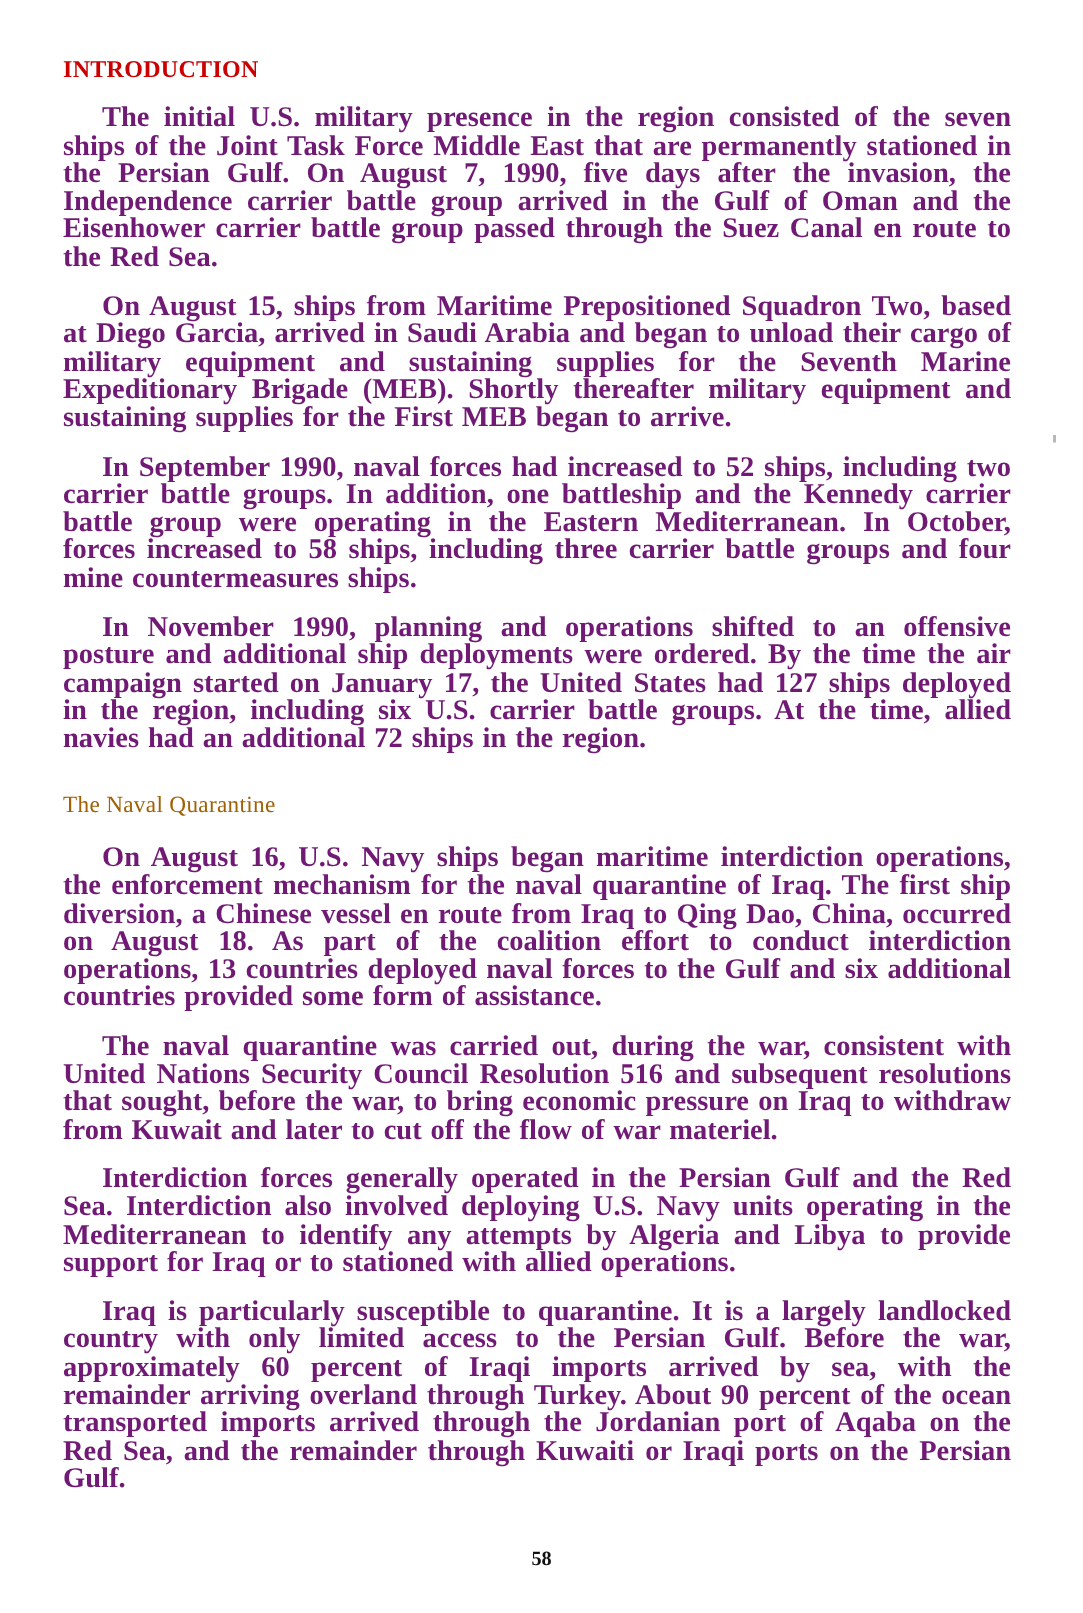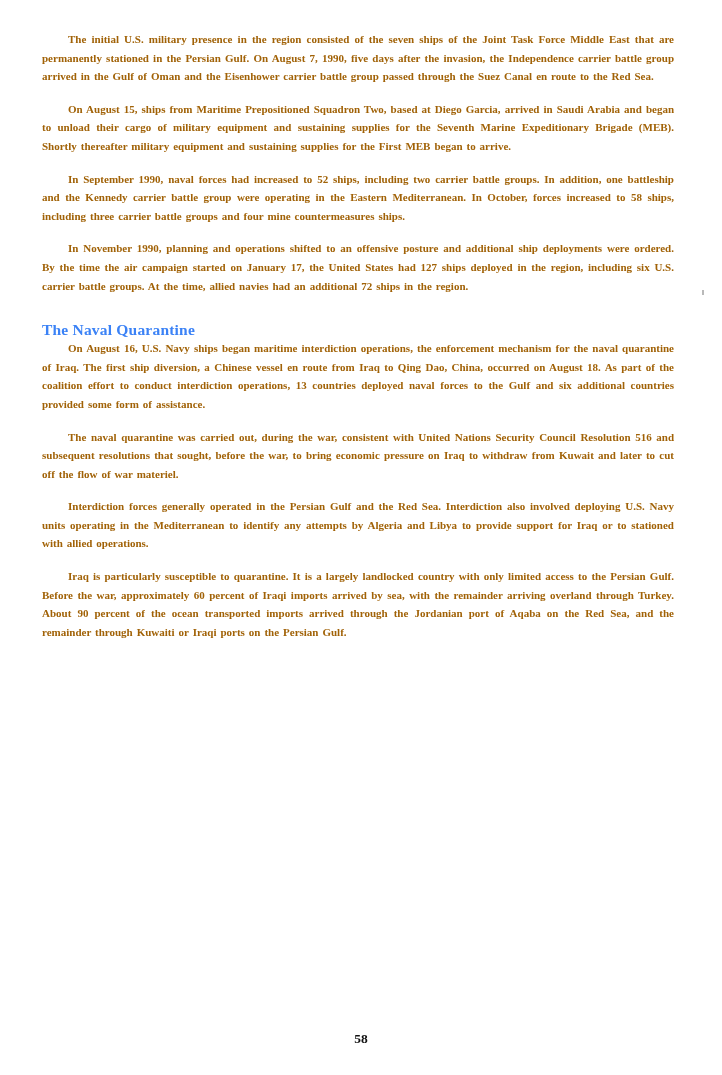--- a/index.html
+++ b/index.html
@@ -24,34 +24,34 @@
   }
   h1.section-title {
     font-size: 16px;
     font-weight: bold;
     color: #cc0000;
     margin: 8px 0 14px 0;
     letter-spacing: 0.2px;
   }
   h2.sub-title {
     font-size: 15.5px;
-    font-weight: bold;
-    color: #3b82f6;
-    margin: 26px 0 0 0;
+    font-weight: normal;
+    color: #a16207;
+    margin: 26px 0 17px 0;
     letter-spacing: 0.2px;
   }
   p.para {
-    font-size: 11px;
+    font-size: 19px;
     line-height: 18.6px;
     font-weight: bold;
     text-align: justify;
     text-indent: 26px;
     margin: 0 0 14px 0;
     word-spacing: 1.2px;
-    color: #a16207;
+    color: #701a75;
   }
   .page-number {
     position: absolute;
     bottom: 28px;
     left: 0;
     width: 722px;
     text-align: center;
     font-size: 13.5px;
     font-weight: bold;
     color: #111111;
@@ -63,20 +63,21 @@
     background: #b9b9b9;
     right: 18px;
     top: 290px;
   }
 </style>
 </head>
 <body>
 
 <div class="page">
 
+  <h1 class="section-title">INTRODUCTION</h1>
 
   <p class="para">The initial U.S. military presence in the region  consisted of the seven ships of the Joint Task Force Middle East  that are permanently stationed in the Persian Gulf. On August 7, 1990, five days after the invasion, the Independence  carrier battle group arrived in the Gulf of Oman  and the Eisenhower carrier battle group passed through the Suez Canal en route to the Red Sea.</p>
   <p class="para">On August 15, ships from Maritime Prepositioned Squadron Two, based at Diego Garcia, arrived  in Saudi Arabia and began to unload their cargo of military equipment and sustaining supplies  for the Seventh Marine Expeditionary Brigade (MEB). Shortly thereafter military equipment and sustaining supplies for the First MEB began to arrive.</p>
   <p class="para">In September 1990, naval forces had increased to 52 ships, including two carrier battle groups. In addition, one battleship and the Kennedy carrier battle group were operating in the Eastern Mediterranean. In October, forces increased to 58 ships, including three carrier battle groups and four mine countermeasures ships.</p>
   <p class="para">In November 1990, planning and operations shifted to an offensive posture and additional ship deployments were ordered. By the time the air campaign started on January 17, the United States  had 127 ships deployed in the region, including six U.S. carrier battle groups. At the time, allied navies had an additional 72 ships in the region.</p>
 
   <h2 class="sub-title">The Naval Quarantine</h2>
 
   <p class="para">On August 16, U.S. Navy ships began  maritime interdiction operations, the enforcement mechanism for the naval quarantine of Iraq. The first ship diversion, a Chinese vessel en  route from Iraq to Qing Dao, China, occurred on August 18. As part of the coalition effort to conduct  interdiction operations, 13 countries deployed naval forces to the Gulf and six additional countries provided some form of assistance.</p>
   <p class="para">The naval quarantine was carried out, during the war, consistent with United Nations Security  Council Resolution 516 and subsequent resolutions that sought, before the war, to bring economic pressure on Iraq  to withdraw from Kuwait and later to cut off the flow of war materiel.</p>

